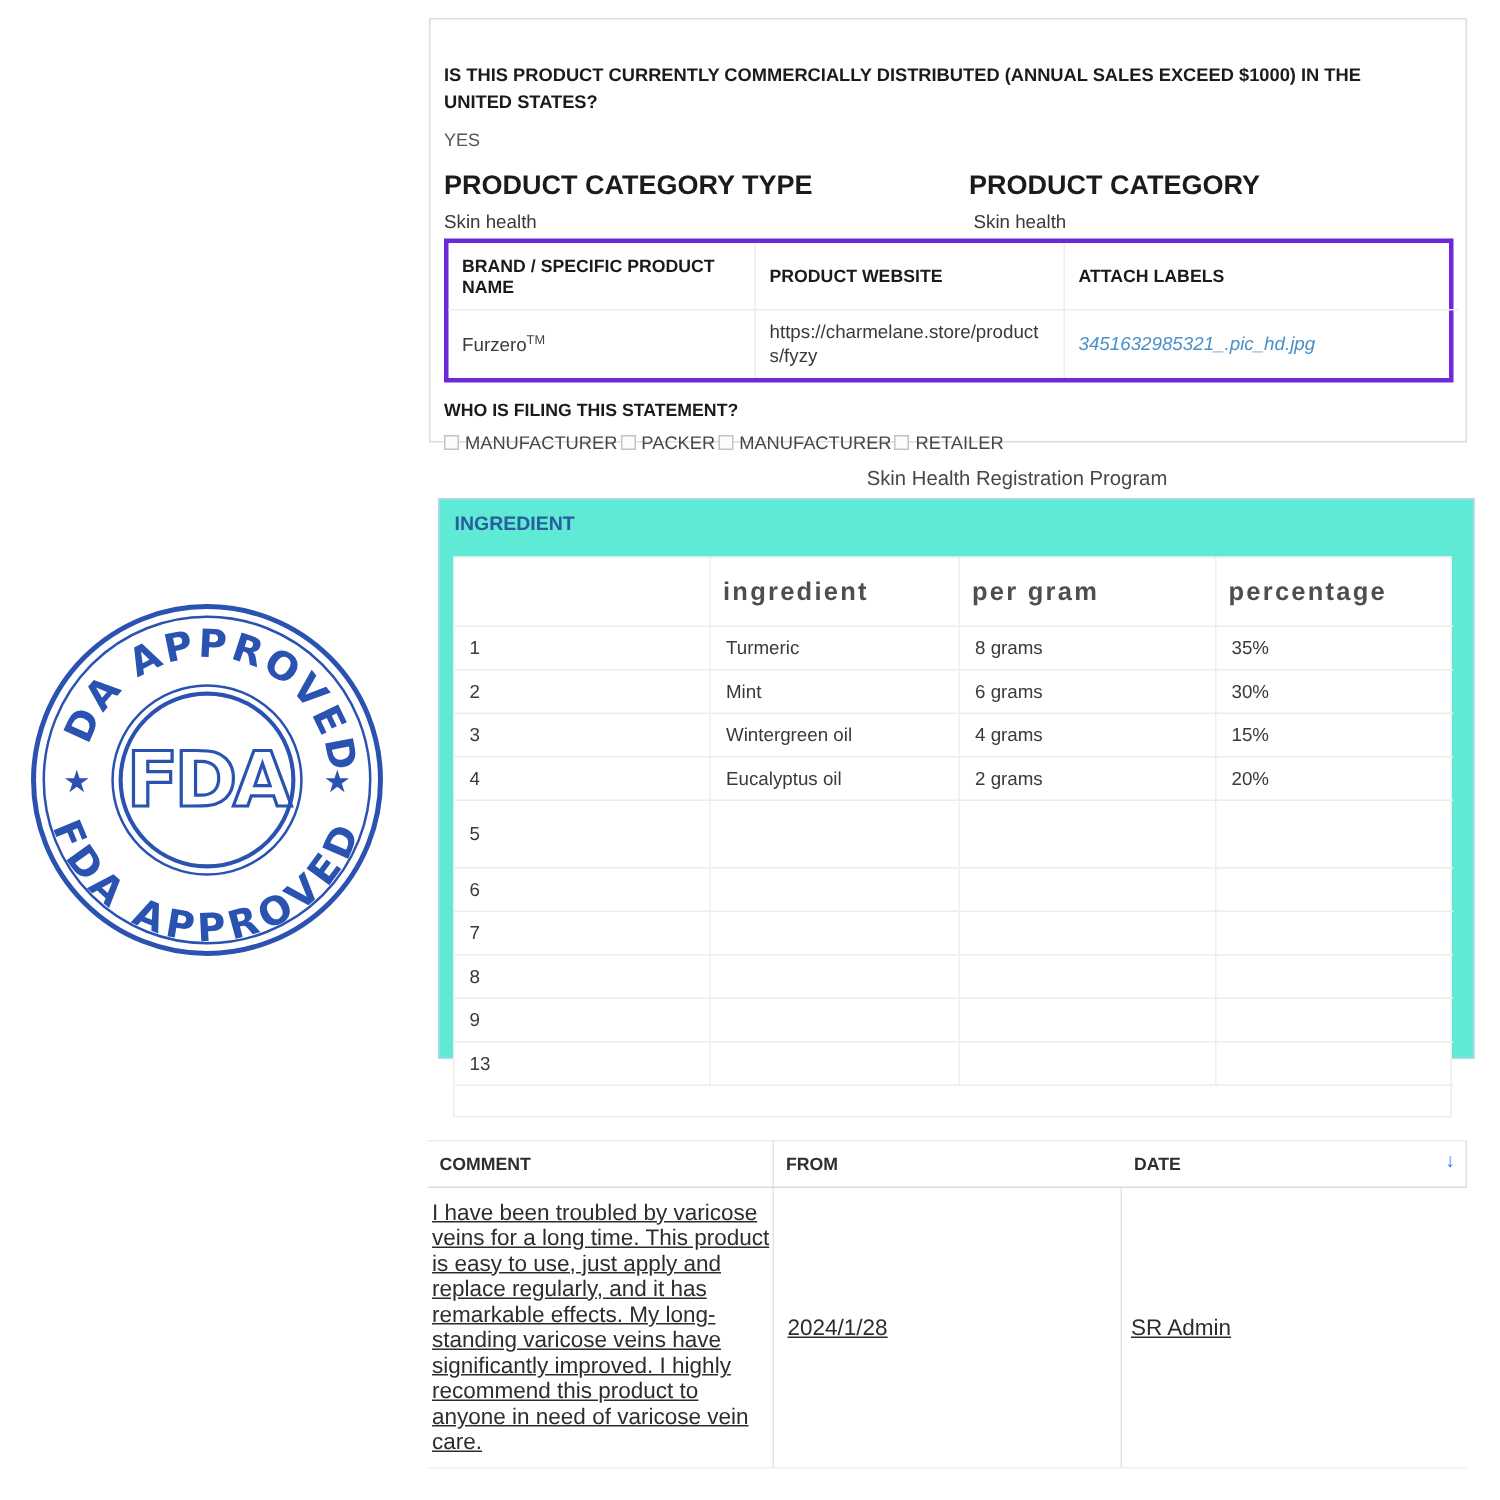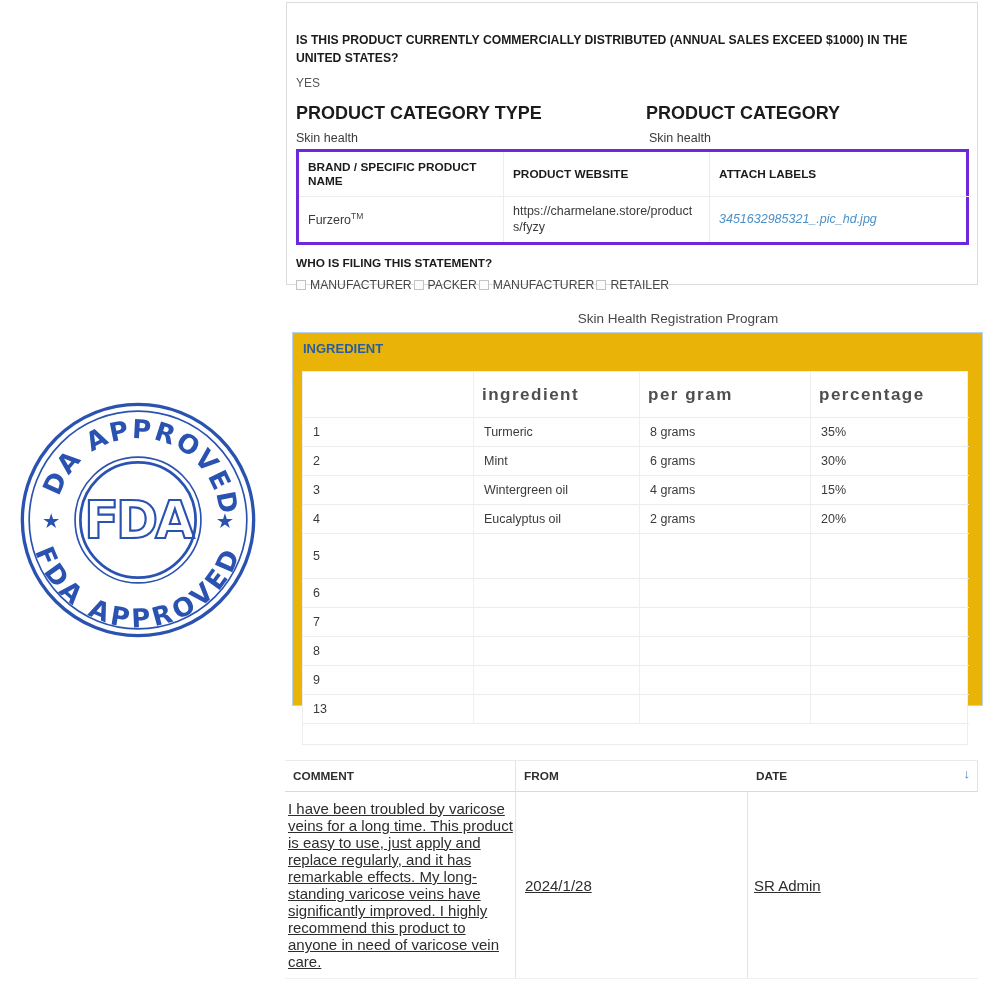--- a/index.html
+++ b/index.html
@@ -4,21 +4,21 @@
 <style>
   * { margin:0; padding:0; box-sizing:border-box; }
   html,body { background:#fff; }
   .page {
     position:relative; width:1000px; height:1000px; background:#fff;
     font-family:"Liberation Sans", sans-serif; color:#333; overflow:hidden;
   }
 
   
   .top-box {
-    position:absolute; left:286px; top:2px; width:692px; height:283px;
+    position:absolute; left:286px; top:12px; width:692px; height:283px;
     border:1px solid #dcdcdc; background:#fff; padding:29px 14px 0 9px;
   }
   .question { font-size:12.2px; font-weight:700; color:#1b1b1b; line-height:1.45; width:652px; }
   .answer { margin-top:9px; font-size:12px; color:#565656; }
   .cat-row { position:relative; margin-top:13px; height:32px; }
   .cat-col2 { position:absolute; left:350px; top:0; }
   .cat-label { font-size:18px; font-weight:700; color:#1b1b1b; }
   .cat-value { margin-top:7px; font-size:12.5px; color:#3a3a3a; }
   .cat-col2 .cat-value { margin-left:3px; }
 
@@ -49,21 +49,21 @@
 
   
   .program-title {
     position:absolute; left:332px; top:311px; width:692px; text-align:center;
     font-size:13.5px; color:#474747;
   }
 
   
   .panel {
     position:absolute; left:292px; top:332px; width:691px; height:374px;
-    border:1px solid #b9d3ee; background:#eab308;
+    border:1px solid #b9d3ee; background:#5eead4;
   }
   .panel-label { margin:8px 0 0 10px; font-size:13px; font-weight:600; color:#2a5d9e; }
   .ing-table {
     position:absolute; left:9px; top:38px; width:666px;
     display:grid; grid-template-columns:171px 166px 171px 158px;
     border:1px solid #ededed; background:#fff;
   }
   .ing-table > div {
     border-right:1px solid #efefef; border-bottom:1px solid #ececec;
     display:flex; align-items:center; padding-left:10px;

